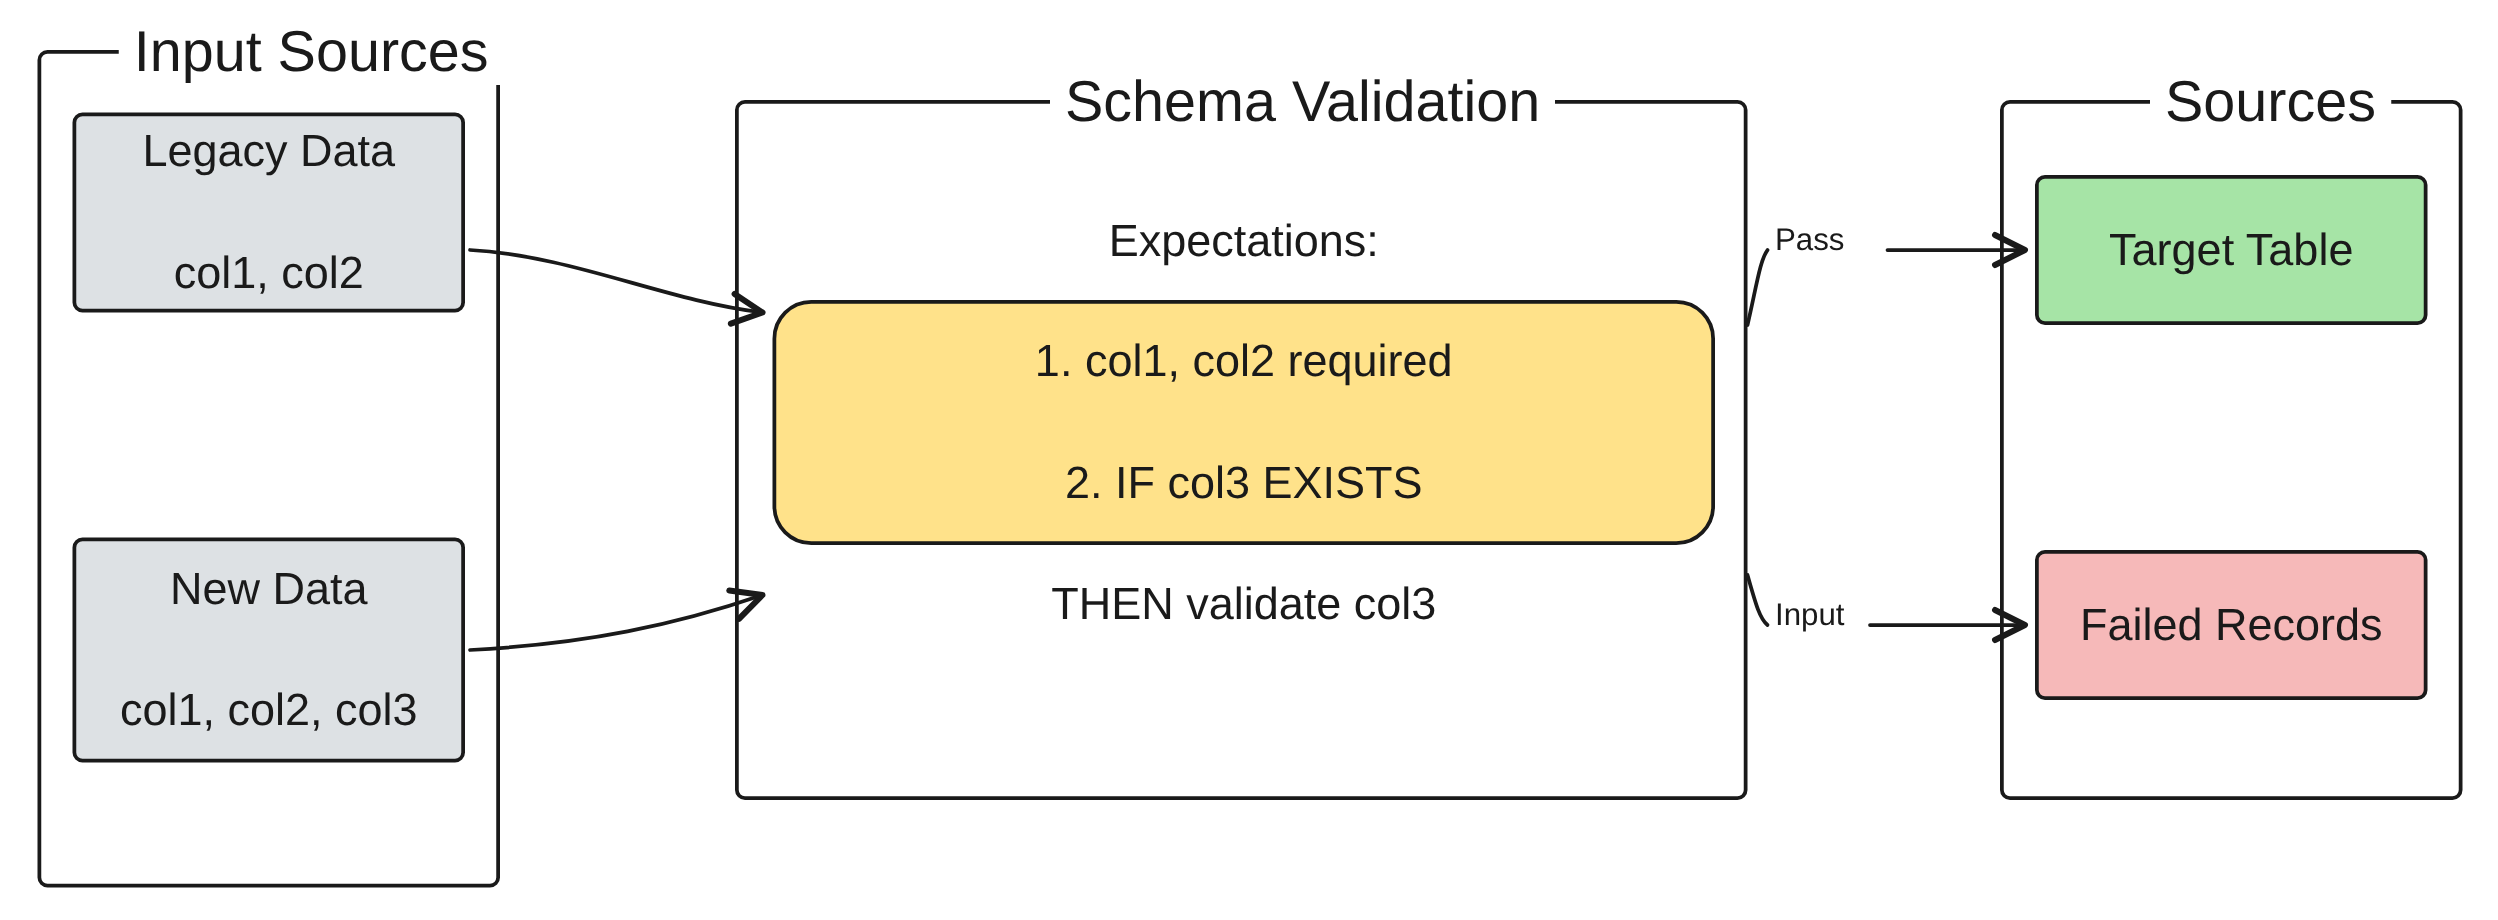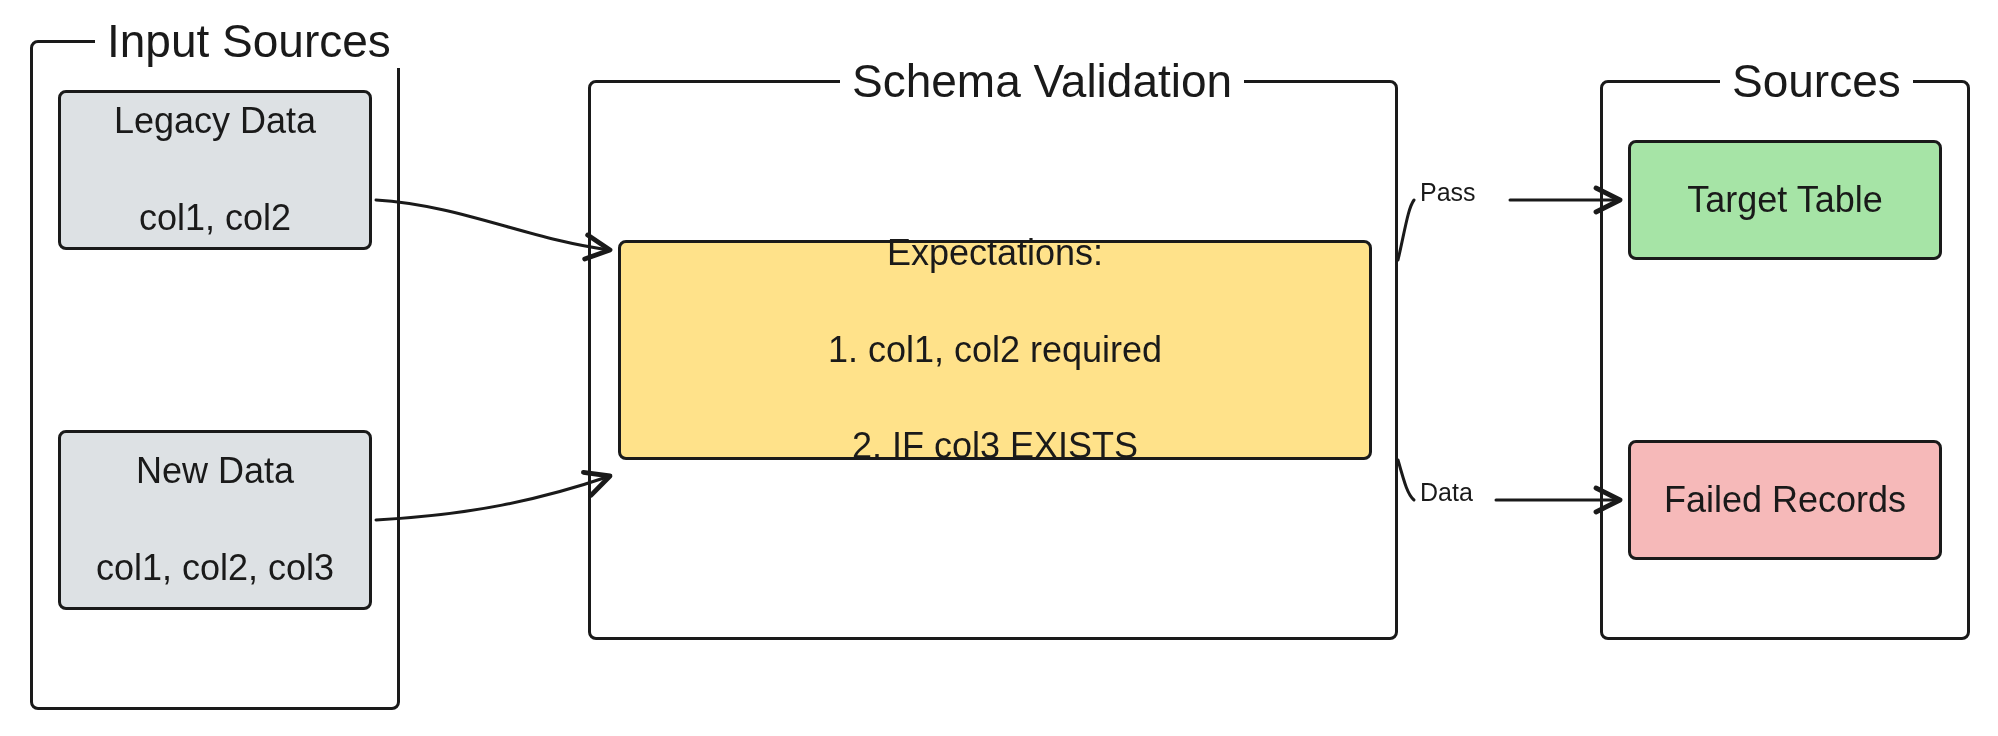--- a/index.html
+++ b/index.html
@@ -74,39 +74,40 @@
   </div>
 
   <div class="node-box node-grey" style="left:58px; top:430px; width:314px; height:180px;">
     <span>New Data</span>
     <span>col1, col2, col3</span>
   </div>
 
   <div class="group-box" style="left:588px; top:80px; width:810px; height:560px;"></div>
   <div class="group-title" style="left:840px; top:54px;">Schema Validation</div>
 
-  <div class="node-box node-yellow" style="left:618px; top:240px; width:754px; height:220px;">
+  <div class="node-box node-yellow" style="left:618px; top:240px; width:754px; height:196px;border-radius:31px;">
     <span>Expectations:</span>
     <span>1. col1, col2 required</span>
     <span>2. IF col3 EXISTS</span>
+    <span>THEN validate col3</span>
   </div>
 
   <div class="group-box" style="left:1600px; top:80px; width:370px; height:560px;"></div>
   <div class="group-title" style="left:1720px; top:54px;">Sources</div>
 
   <div class="node-box node-green" style="left:1628px; top:140px; width:314px; height:120px;">
     <span>Target Table</span>
   </div>
 
   <div class="node-box node-red" style="left:1628px; top:440px; width:314px; height:120px;">
     <span>Failed Records</span>
   </div>
 
   <div class="edge-label" style="left:1420px; top:178px;">Pass</div>
-  <div class="edge-label" style="left:1420px; top:478px;">Data</div>
+  <div class="edge-label" style="left:1420px; top:478px;">Input</div>
 
   <svg class="arrows">
     <defs>
       <marker id="arrowhead" markerWidth="12" markerHeight="12" refX="9" refY="5" orient="auto" markerUnits="strokeWidth">
         <path d="M1,1 L9,5 L1,9" fill="none" stroke="#1a1a1a" stroke-width="1.6" stroke-linecap="round" stroke-linejoin="round"></path>
       </marker>
     </defs>
 
     <path d="M 376 200  C 460 205, 530 240, 610 250" fill="none" stroke="#1a1a1a" stroke-width="3" stroke-linecap="round" marker-end="url(#arrowhead)"></path>
 

